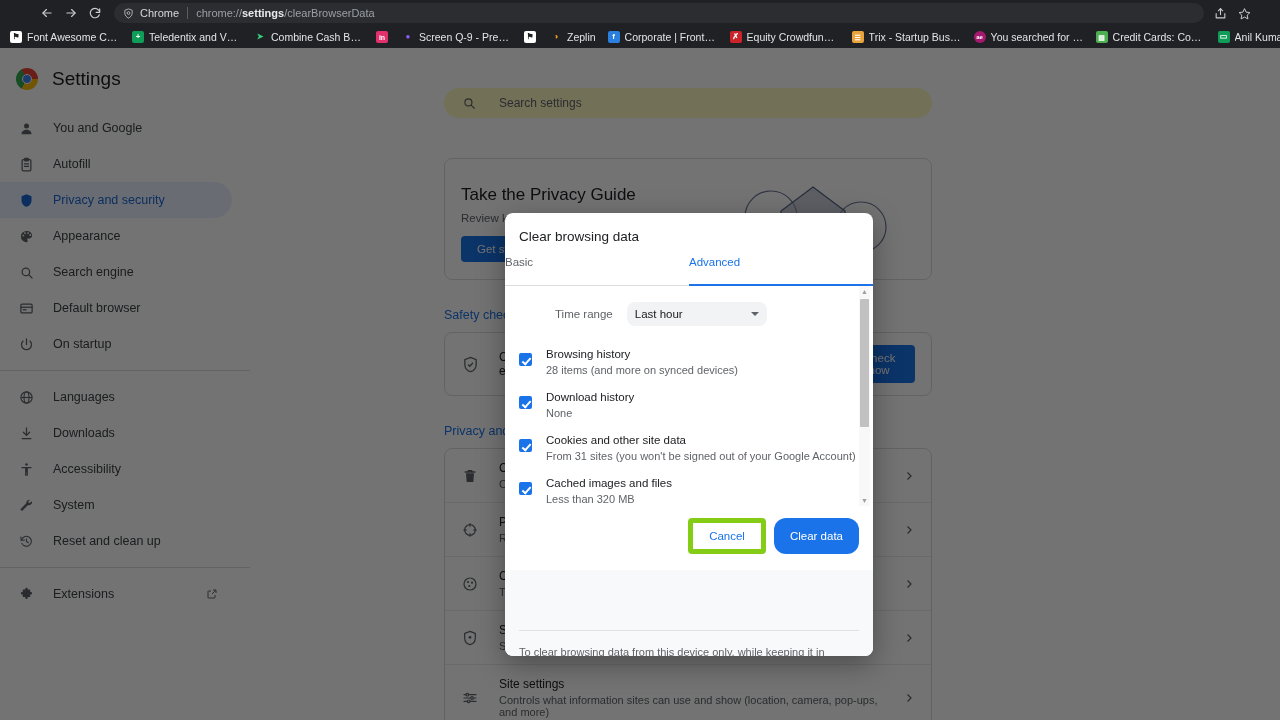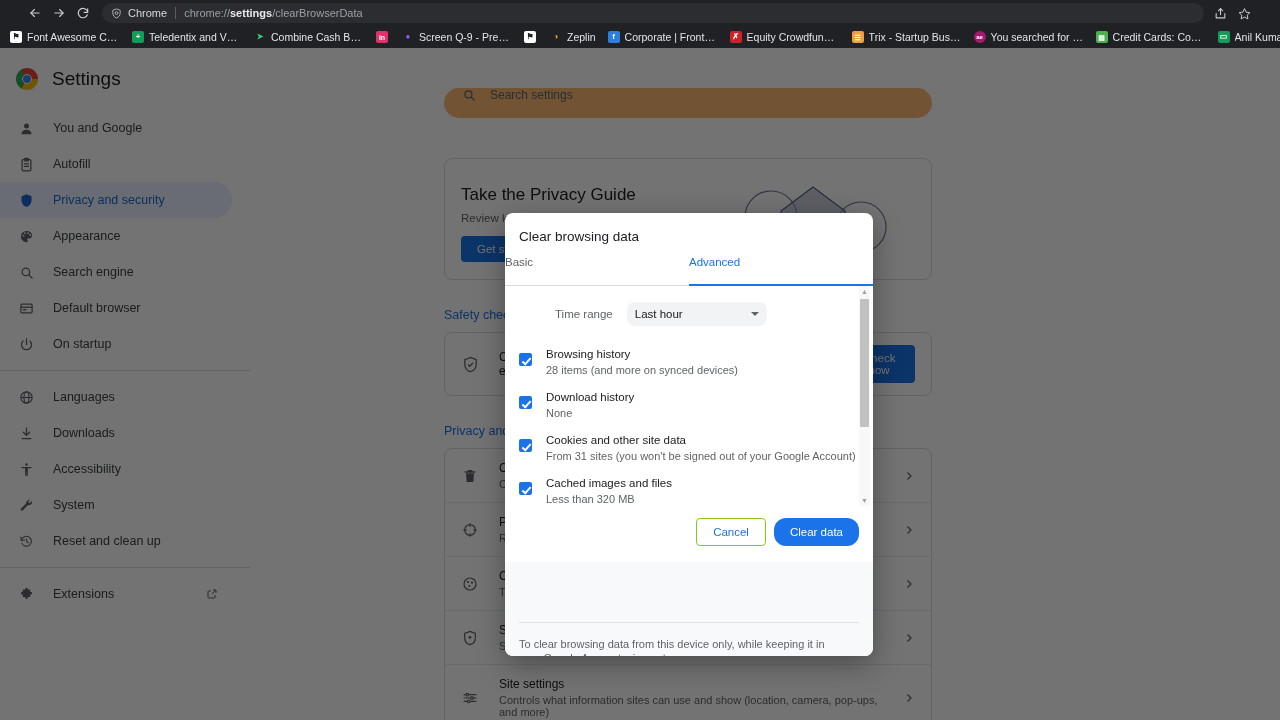--- a/index.html
+++ b/index.html
@@ -15,20 +15,21 @@
     background: #202124;
     height: 48px;
     position: relative;
   }
   .toolbar {
     height: 26px;
     display: flex;
     align-items: center;
     padding: 0 24px;
     gap: 2px;
+    margin-left: 12px;
   }
   .nav-btn {
     width: 22px; height: 22px;
     display: flex; align-items: center; justify-content: center;
     color: #c9ccd0;
     border-radius: 50%;
     flex: 0 0 auto;
   }
   .nav-btn svg { display:block; }
   .omnibox {
@@ -158,24 +159,24 @@
     position: absolute;
     left: 250px; top: 0;
     width: 1030px; height: 672px;
     background: #fff;
     overflow: hidden;
   }
   .search-bar {
     width: 488px;
     height: 30px;
     margin: 40px auto 0 194px;
-    background: #fdba74;
+    background: #fef9c3;
     border-radius: 15px;
-    display: flex; 
-    gap: 14px;
+    display: flex; align-items: center;
+    gap: 23px;
     padding: 0 18px;
   }
   .search-bar .si { color:#5f6368; display:flex;}
   .search-bar .sp { color: #5f6368; font-size: 12px; }
 
   .card {
     width: 488px;
     margin: 40px 0 0 194px;
     border: 1px solid #dadce0;
     border-radius: 8px;
@@ -346,21 +347,21 @@
 
   .dlg-actions {
     display: flex; justify-content: flex-end;
     gap: 8px;
     padding: 12px 14px 16px 0;
     background: #fff;
     flex: 0 0 auto;
   }
   .btn-text {
     background: #fff; color: #1a73e8;
-    border: 1px solid #84cc16;
+    border: 5px solid #84cc16;
     border-radius: 4px; font-size: 11.5px;
     padding: 7px 16px; font-family: inherit;
   }
   .btn-blue {
     background: #1a73e8; color: #fff;
     border: none; border-radius: 12px;
     font-size: 11.5px; font-weight: 500;
     padding: 7px 16px; font-family: inherit;
   }
   .dlg-foot {

